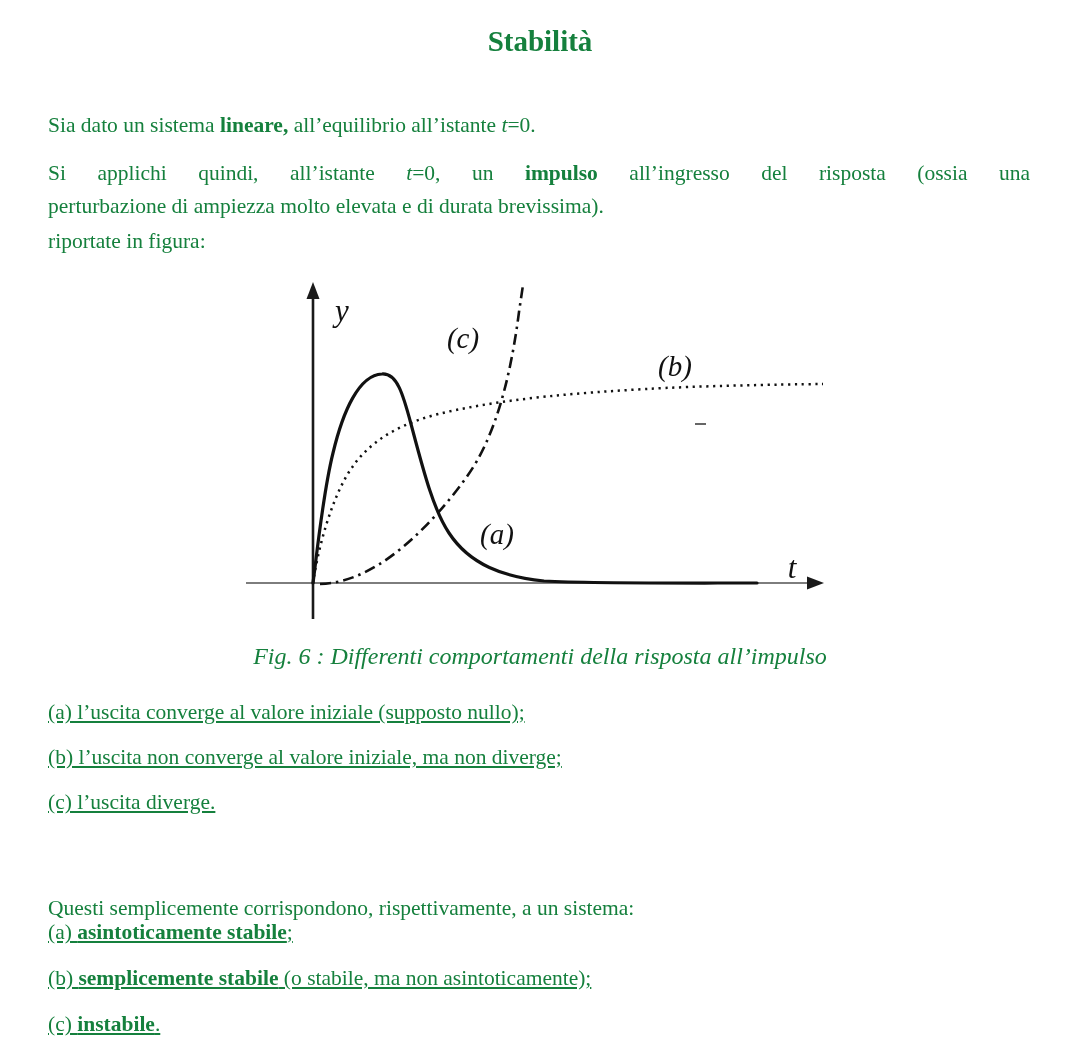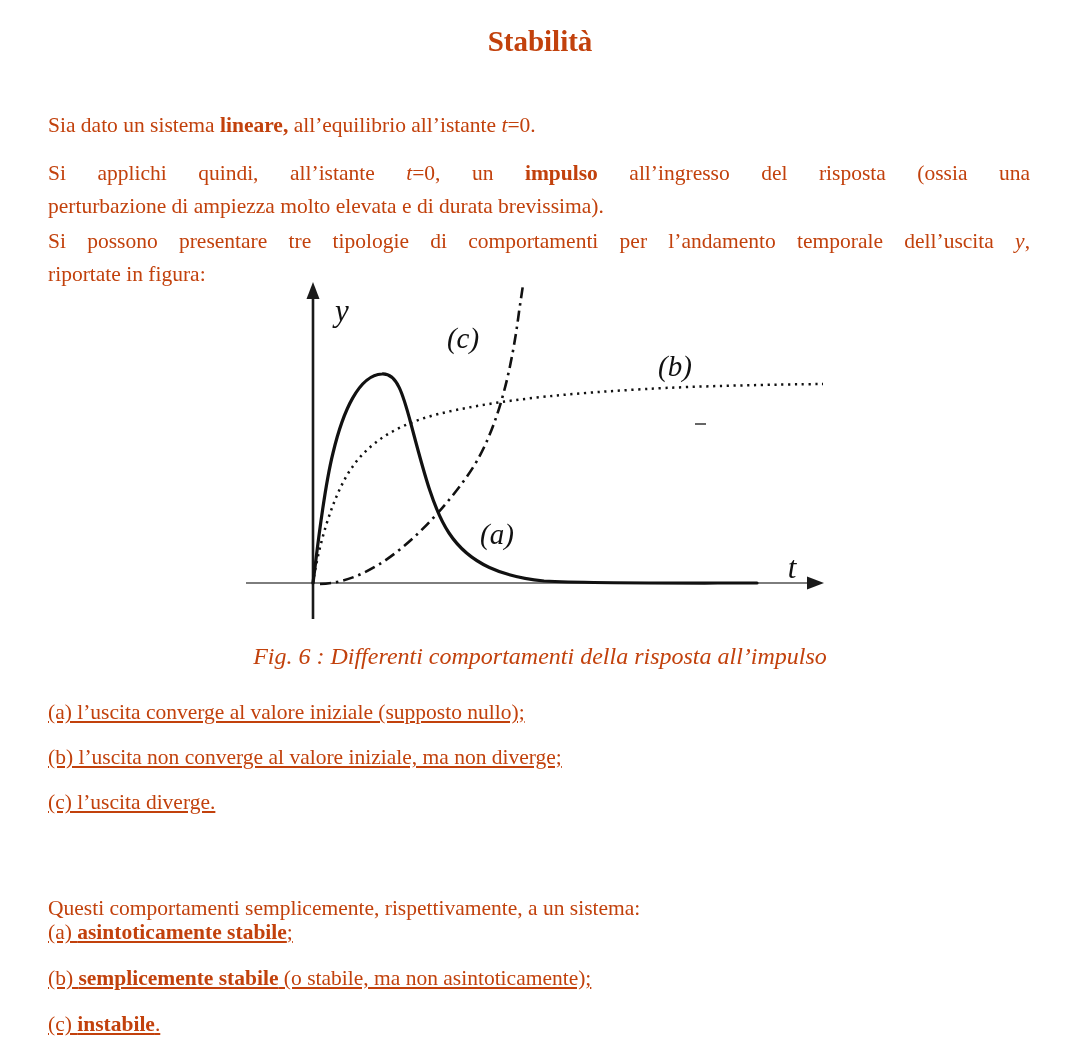--- a/index.html
+++ b/index.html
@@ -2,21 +2,21 @@
 <html><head>
 <meta charset="utf-8">
 <style>
   html, body { margin: 0; padding: 0; background: #ffffff; }
   .page {
     position: relative;
     width: 1080px;
     height: 1048px;
     background: #ffffff;
     font-family: "Liberation Serif", "DejaVu Serif", serif;
-    color: #c2410c;
+    color: #15803d;
     overflow: hidden;
   }
   .abs { position: absolute; }
   .title {
     top: 5px; left: 0; width: 100%;
     text-align: center;
     font-size: 29px; font-weight: bold;
     line-height: 34px;
   }
   .body-text {
@@ -48,21 +48,20 @@
   <h1 class="abs title">Stabilità</h1>
 
   <p class="abs body-text" style="top:87px"><span>Sia dato un sistema </span><b>lineare,</b><span> all’equilibrio all’istante </span><span class="var">t</span><span>=0.</span></p>
 
   <p class="abs body-text" style="top:135px">
       <span class="jline"><span>Si applichi quindi, all’istante </span><span class="var">t</span><span>=0, un </span><b>impulso</b><span> all’ingresso del risposta (ossia una</span></span>
       <span class="nline">perturbazione di ampiezza molto elevata e di durata brevissima).</span>
     </p>
 
   <p class="abs body-text" style="top:203px">
-      <span class="jline"><span>Si possono presentare tre tipologie di comportamenti per l’andamento temporale dell’uscita </span><span class="var">y</span><span>,</span></span>
       <span class="nline">riportate in figura:</span>
     </p>
 
   <svg class="abs fig-svg" width="590" height="348" viewBox="0 0 590 348" xmlns="http://www.w3.org/2000/svg">
 
     <g>
       <line x1="1" y1="302" x2="566" y2="302" stroke="#7d7d7d" stroke-width="2"></line>
       <polygon points="579,302 562,295.5 562,308.5" fill="#1a1a1a"></polygon>
     </g>
 
@@ -87,21 +86,21 @@
   </svg>
 
   <div class="abs caption">Fig. 6 : Differenti comportamenti della risposta all’impulso</div>
 
   <ul class="abs body-text plain" style="top:696px">
     <li>(a) l’uscita converge al valore iniziale (supposto nullo);</li>
     <li>(b) l’uscita non converge al valore iniziale, ma non diverge;</li>
     <li>(c) l’uscita diverge.</li>
   </ul>
 
-  <p class="abs body-text" style="top:870px">Questi comportamenti semplicemente, rispettivamente, a un sistema:</p>
+  <p class="abs body-text" style="top:870px">Questi semplicemente corrispondono, rispettivamente, a un sistema:</p>
 
   <ul class="abs body-text plain plain2" style="top:916px">
     <li><span>(a) </span><b>asintoticamente stabile</b><span>;</span></li>
     <li><span>(b) </span><b>semplicemente stabile</b><span> (o stabile, ma non asintoticamente);</span></li>
     <li><span>(c) </span><b>instabile</b><span>.</span></li>
   </ul>
 
 </div>
 
 </body></html>

